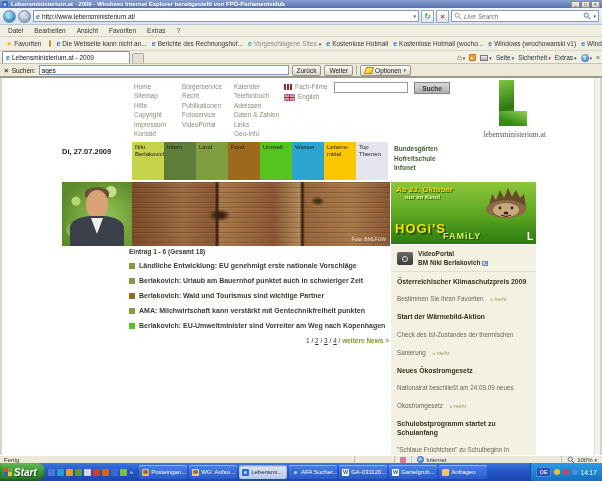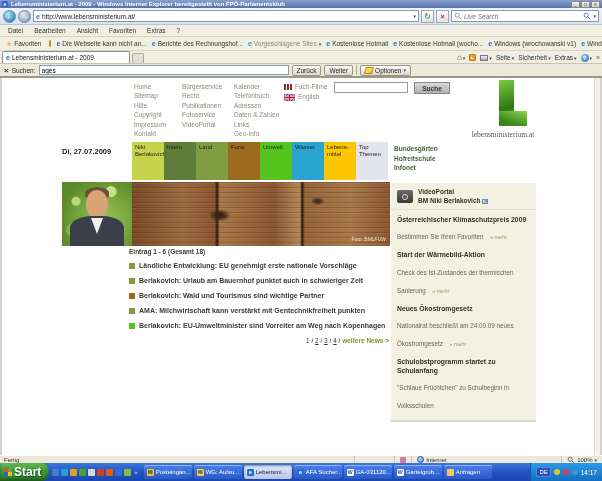--- a/index.html
+++ b/index.html
@@ -70,21 +70,21 @@
   .navcol div { cursor:pointer; }
   .navicons { position:absolute; left:282px; top:4px; font-size:6.5px; line-height:10px; color:#8b8b7b; }
   .navicons .row { display:flex; align-items:center; gap:3px; }
   .filmico { display:inline-flex; gap:1px; }
   .filmico i { width:2px; height:6px; background:#8a2a2a; display:inline-block; }
   .hsearch { position:absolute; left:332px; top:4px; width:74px; height:11px; border:1px solid #9a9a9a; background:#fff; font-size:6.5px; padding:0 2px; font-family:"Liberation Sans",sans-serif; }
   .hsearchbtn { position:absolute; left:412px; top:4px; width:36px; height:12px; background:linear-gradient(#d8d8d8,#b0b0b0); border:1px solid #888; font-size:6.5px; font-weight:bold; color:#333; text-align:center; line-height:11px; }
   .logoL { position:absolute; left:497px; top:2px; width:28px; height:46px; }
   .logoL .vbar { position:absolute; left:0; top:0; width:15px; height:46px; background:linear-gradient(160deg,#7ec83e,#2e7a14 60%,#58aa28); }
   .logoL .hbar { position:absolute; left:0; bottom:0; width:28px; height:15px; background:linear-gradient(200deg,#8ed44e,#3a8a1a 70%); }
-  .logotext { position:absolute; left:458px; top:52px; width:86px; text-align:center; font-family:"Liberation Serif",serif; font-size:7.5px; color:#555; }
+  .logotext { position:absolute; left:458px; top:52px; width:86px; text-align:right; font-family:"Liberation Serif",serif; font-size:7.5px; color:#555; }
 
   .tabstrip { position:absolute; left:0; top:64px; width:100%; height:38px; background:#fff; }
   .pagedate { position:absolute; left:60px; top:5px; font-size:7.5px; font-weight:bold; color:#222; }
   .ptab { position:absolute; top:0; width:32px; height:38px; font-size:6px; line-height:7px; color:#222; padding:2px 2px 0 3px; cursor:pointer; }
   .quicklinks { position:absolute; left:392px; top:2px; font-size:6.5px; line-height:9.6px; font-weight:bold; color:#47603c; }
 
   .banner { position:absolute; left:60px; top:104px; width:328px; height:64px; border-bottom:1px solid #aaa; }
   .minister { position:absolute; left:0; top:0; width:70px; height:64px; background:radial-gradient(circle at 20% 30%, #b8d878 4px, transparent 5px), radial-gradient(circle at 70% 15%, #c8e088 5px, transparent 6px), radial-gradient(circle at 15% 75%, #88b048 6px, transparent 7px), radial-gradient(circle at 60% 60%, #9ac858, #5a8a2a 80%); overflow:hidden; }
   .m-head { position:absolute; left:24px; top:8px; width:22px; height:28px; background:#d8a375; border-radius:50% 50% 45% 45%; }
   .m-hair { position:absolute; left:23px; top:5px; width:24px; height:12px; background:#6a5038; border-radius:50% 50% 30% 30%; }
@@ -133,21 +133,21 @@
   .st-seg { border-left:1px solid #c8c4b4; height:100%; display:flex; align-items:center; padding:0 5px; gap:2px; }
   .pinkico { width:6px; height:6px; background:#d87a9a; border-radius:1px; }
   .globe { width:7px; height:7px; border-radius:50%; background:radial-gradient(circle at 35% 35%, #bfe0ff, #3a7ac8); border:1px solid #2a5a98; }
 
   
   .taskbar { height:18px; background:linear-gradient(#3a77e0,#2456c4 45%,#1b46b0); display:flex; align-items:stretch; }
   .startbtn { display:flex; align-items:center; gap:2px; background:linear-gradient(#64b854,#3c9838 45%,#2a7a28); border-radius:0 8px 8px 0; padding:0 8px 0 4px; box-shadow:inset 0 -2px 3px rgba(0,0,0,.3); }
   .winflag { width:8px; height:8px; display:grid; grid-template-columns:4px 4px; grid-template-rows:4px 4px; gap:0; }
   .winflag i:nth-child(1){background:#e05030;} .winflag i:nth-child(2){background:#60b040;}
   .winflag i:nth-child(3){background:#3060c0;} .winflag i:nth-child(4){background:#e8c030;}
-  .startbtn span { color:#fff; font-size:12px; font-weight:bold; text-shadow:1px 1px 1px rgba(0,0,0,.5); }
+  .startbtn span { color:#fff; font-size:10px; font-weight:bold; font-style:italic; text-shadow:1px 1px 1px rgba(0,0,0,.5); }
   .qlaunch { display:flex; align-items:center; gap:2px; padding:0 3px; }
   .qico { width:7px; height:7px; border-radius:1px; }
   .qchev { color:#cfe0ff; font-size:6px; margin:0 1px; }
   .taskbtns { display:flex; align-items:center; gap:2px; flex:1; padding:0 2px; overflow:hidden; }
   .taskbtn { display:flex; align-items:center; gap:2px; width:48px; height:14px; border-radius:2px; background:linear-gradient(#4a80e8,#2a5ac8); box-shadow:inset 0 1px 0 rgba(255,255,255,.4); padding:0 3px; color:#fff; font-size:6px; white-space:nowrap; overflow:hidden; }
   .taskbtn.active { background:linear-gradient(#dfe8fa,#b8c8ea); color:#223; box-shadow:inset 0 1px 2px rgba(0,0,0,.4); }
   .tico { width:7px; height:7px; flex:none; border-radius:1px; font-size:5.5px; line-height:7px; text-align:center; font-weight:bold; }
   .tray { display:flex; align-items:center; gap:3px; background:linear-gradient(#2a9ae8,#1470c0); border-left:1px solid #1a50a0; padding:0 5px; }
   .langbox { color:#fff; font-size:6px; background:#2a52b8; padding:1px 2px; border:1px solid #5a82d8; }
   .trayico { width:6px; height:6px; border-radius:50%; }
@@ -403,20 +403,36 @@
         <span>/</span>
         <span class="plink">3</span>
         <span>/</span>
         <span class="plink">4</span>
         <span>/</span>
         <span class="pmore">weitere News &gt;</span>
       </div>
     </div>
 
     <div class="sidebar">
+      <div class="adbanner">
+        <span class="ad1">Ab 23. Oktober</span>
+        <span class="ad2">nur im Kino!</span>
+        <span class="adbrand1">HOGi'S</span>
+        <span class="adbrand2">FAMiLY</span>
+        <span class="adlogo">L</span>
+        <svg class="hedge" width="46" height="34" viewBox="0 0 46 34">
+          <path d="M6,26 L10,10 L14,16 L18,6 L22,14 L26,4 L30,13 L34,6 L38,14 L42,10 L44,26 Z" fill="#6a4a2a"></path>
+          <ellipse cx="24" cy="25" rx="20" ry="9" fill="#8a6a46"></ellipse>
+          <ellipse cx="24" cy="26" rx="13" ry="7" fill="#c9a87c"></ellipse>
+          <circle cx="18" cy="24" r="1.4" fill="#222"></circle>
+          <circle cx="30" cy="24" r="1.4" fill="#222"></circle>
+          <ellipse cx="24" cy="29" rx="2.4" ry="1.6" fill="#332211"></ellipse>
+          <path d="M19,31 q5,3 10,0" stroke="#332211" stroke-width="1" fill="none"></path>
+        </svg>
+      </div>
       <div class="vpblock">
         <span class="vpico">
             <span class="lens"></span>
           </span>
         <span class="vptext">
           <span>VideoPortal</span><br>
           <span>BM Niki Berlakovich</span>
           <span class="extlink">↗</span>
         </span>
       </div>

